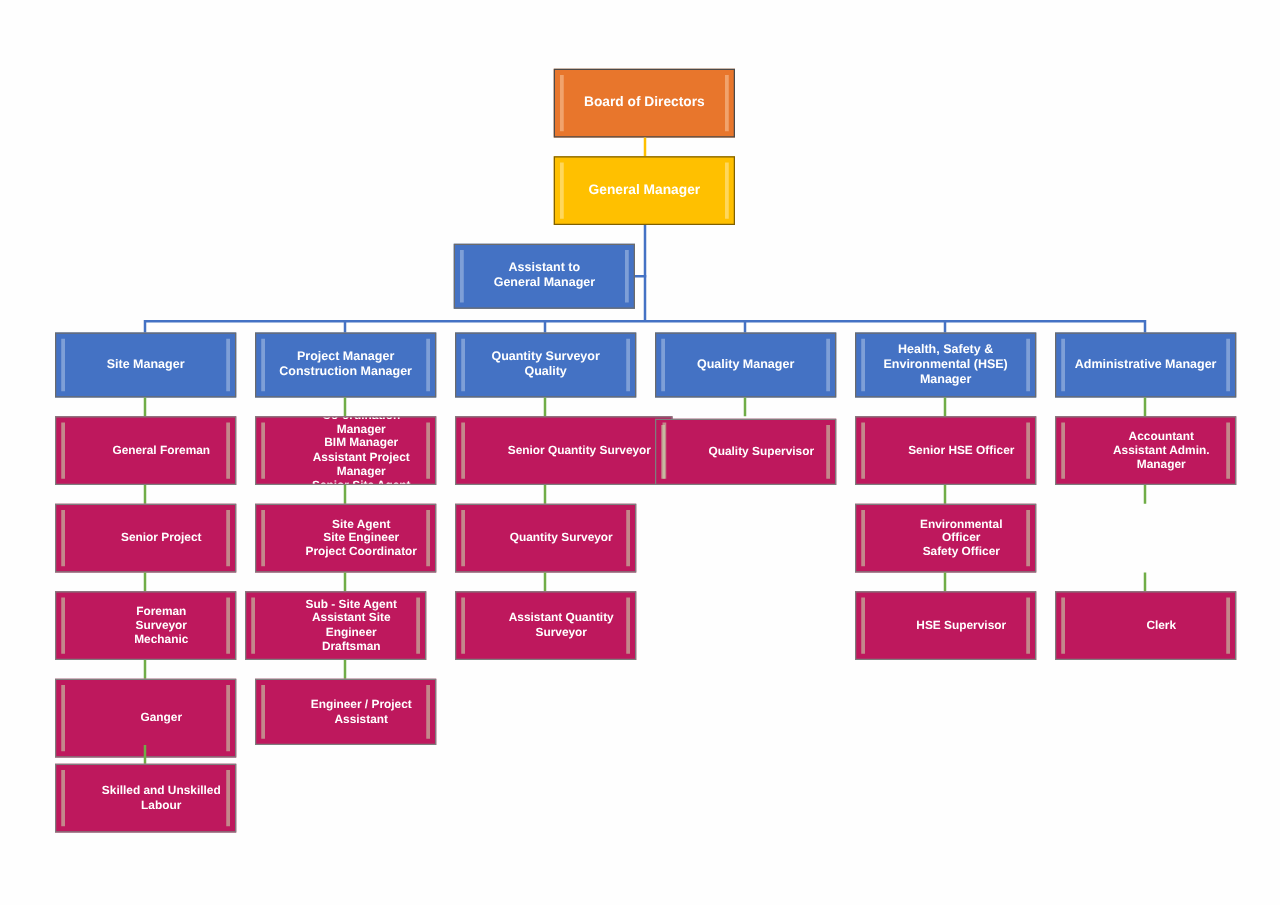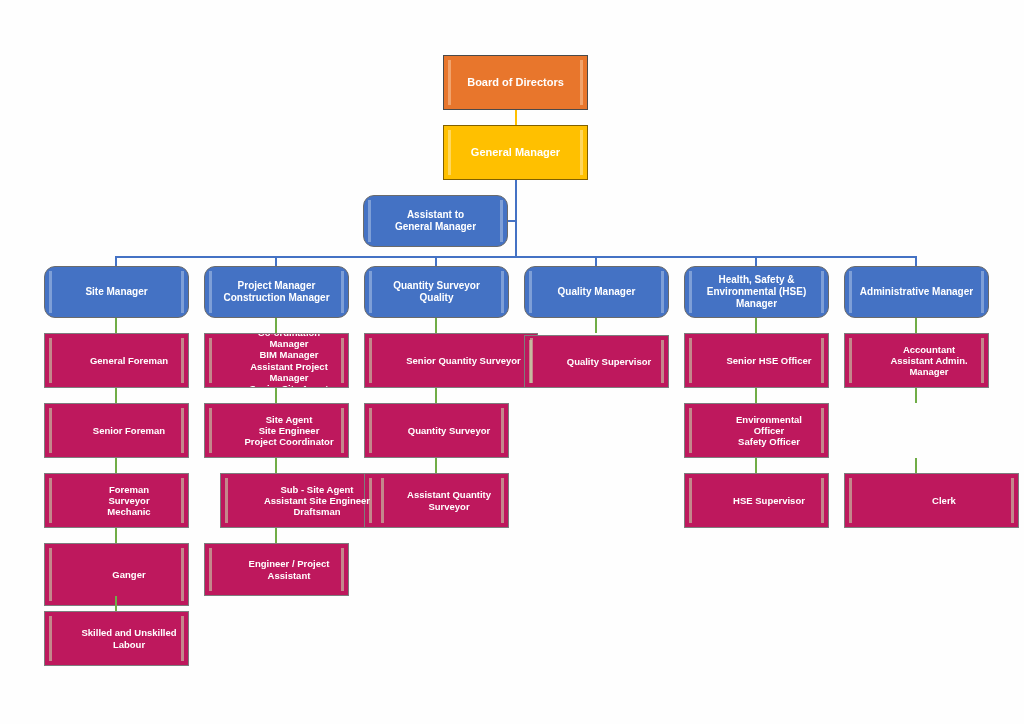--- a/index.html
+++ b/index.html
@@ -62,21 +62,21 @@
   }
   .node::before { left: 4px; }
   .node::after  { right: 4px; }
 
   .node.orange { background: #E8762C; border-color: #4a4a4a; }
   .node.orange::before, .node.orange::after { background: #F7C9A3; }
 
   .node.yellow { background: #FFC000; border-color: #806000; }
   .node.yellow::before, .node.yellow::after { background: #FFE9A8; }
 
-  .node.blue { background: #4472C4; border-color: #6b6b6b; border-radius: 11px; }
+  .node.blue { background: #4472C4; border-color: #6b6b6b; }
   .node.blue::before, .node.blue::after { background: #AFC4E8; }
 
   .node.green { background: #be185d; border-color: #7d7d7d; padding-left: 25px; }
   .node.green::before, .node.green::after { background: #C9E3B0; }
 
   .fs-11 { font-size: 11px; }
   .fs-10 { font-size: 10px; }
   .fs-9  { font-size: 9.5px; }
 </style>
 </head>
@@ -116,21 +116,21 @@
     <span class="label">Site Manager</span>
   </div>
   <div class="conn v green" style="left:115px; top:318px; width:2px; height:15px;"></div>
 
   <div class="node green fs-9" style="left:44px; top:333px; width:145px; height:55px;">
     <span class="label">General Foreman</span>
   </div>
   <div class="conn v green" style="left:115px; top:388px; width:2px; height:15px;"></div>
 
   <div class="node green fs-9" style="left:44px; top:403px; width:145px; height:55px;">
-    <span class="label">Senior Foreman</span>
+    <span class="label">Senior Project</span>
   </div>
   <div class="conn v green" style="left:115px; top:458px; width:2px; height:15px;"></div>
 
   <div class="node green fs-9" style="left:44px; top:473px; width:145px; height:55px;">
     <span class="label">Foreman
 Surveyor
 Mechanic</span>
   </div>
   <div class="conn v green" style="left:115px; top:528px; width:2px; height:15px;"></div>
 
@@ -158,21 +158,21 @@
   </div>
   <div class="conn v green" style="left:275px; top:388px; width:2px; height:15px;"></div>
 
   <div class="node green fs-9" style="left:204px; top:403px; width:145px; height:55px;">
     <span class="label">Site Agent
 Site Engineer
 Project Coordinator</span>
   </div>
   <div class="conn v green" style="left:275px; top:458px; width:2px; height:15px;"></div>
 
-  <div class="node green fs-9" style="left:220px; top:473px; width:169px; height:55px;">
+  <div class="node green fs-9" style="left:196px; top:473px; width:145px; height:55px;">
     <span class="label">Sub - Site Agent
 Assistant Site Engineer
 Draftsman</span>
   </div>
   <div class="conn v green" style="left:275px; top:528px; width:2px; height:15px;"></div>
 
   <div class="node green fs-9" style="left:204px; top:543px; width:145px; height:53px;">
     <span class="label">Engineer / Project Assistant</span>
   </div>
 
@@ -232,17 +232,17 @@
   <div class="conn v green" style="left:915px; top:318px; width:2px; height:15px;"></div>
 
   <div class="node green fs-9" style="left:844px; top:333px; width:145px; height:55px;">
     <span class="label">Accountant
 Assistant Admin. Manager</span>
   </div>
   <div class="conn v green" style="left:915px; top:388px; width:2px; height:15px;"></div>
 
   <div class="conn v green" style="left:915px; top:458px; width:2px; height:15px;"></div>
 
-  <div class="node green fs-9" style="left:844px; top:473px; width:175px; height:55px;">
+  <div class="node green fs-9" style="left:844px; top:473px; width:145px; height:55px;">
     <span class="label">Clerk</span>
   </div>
 
 </div>
 
 </body></html>

